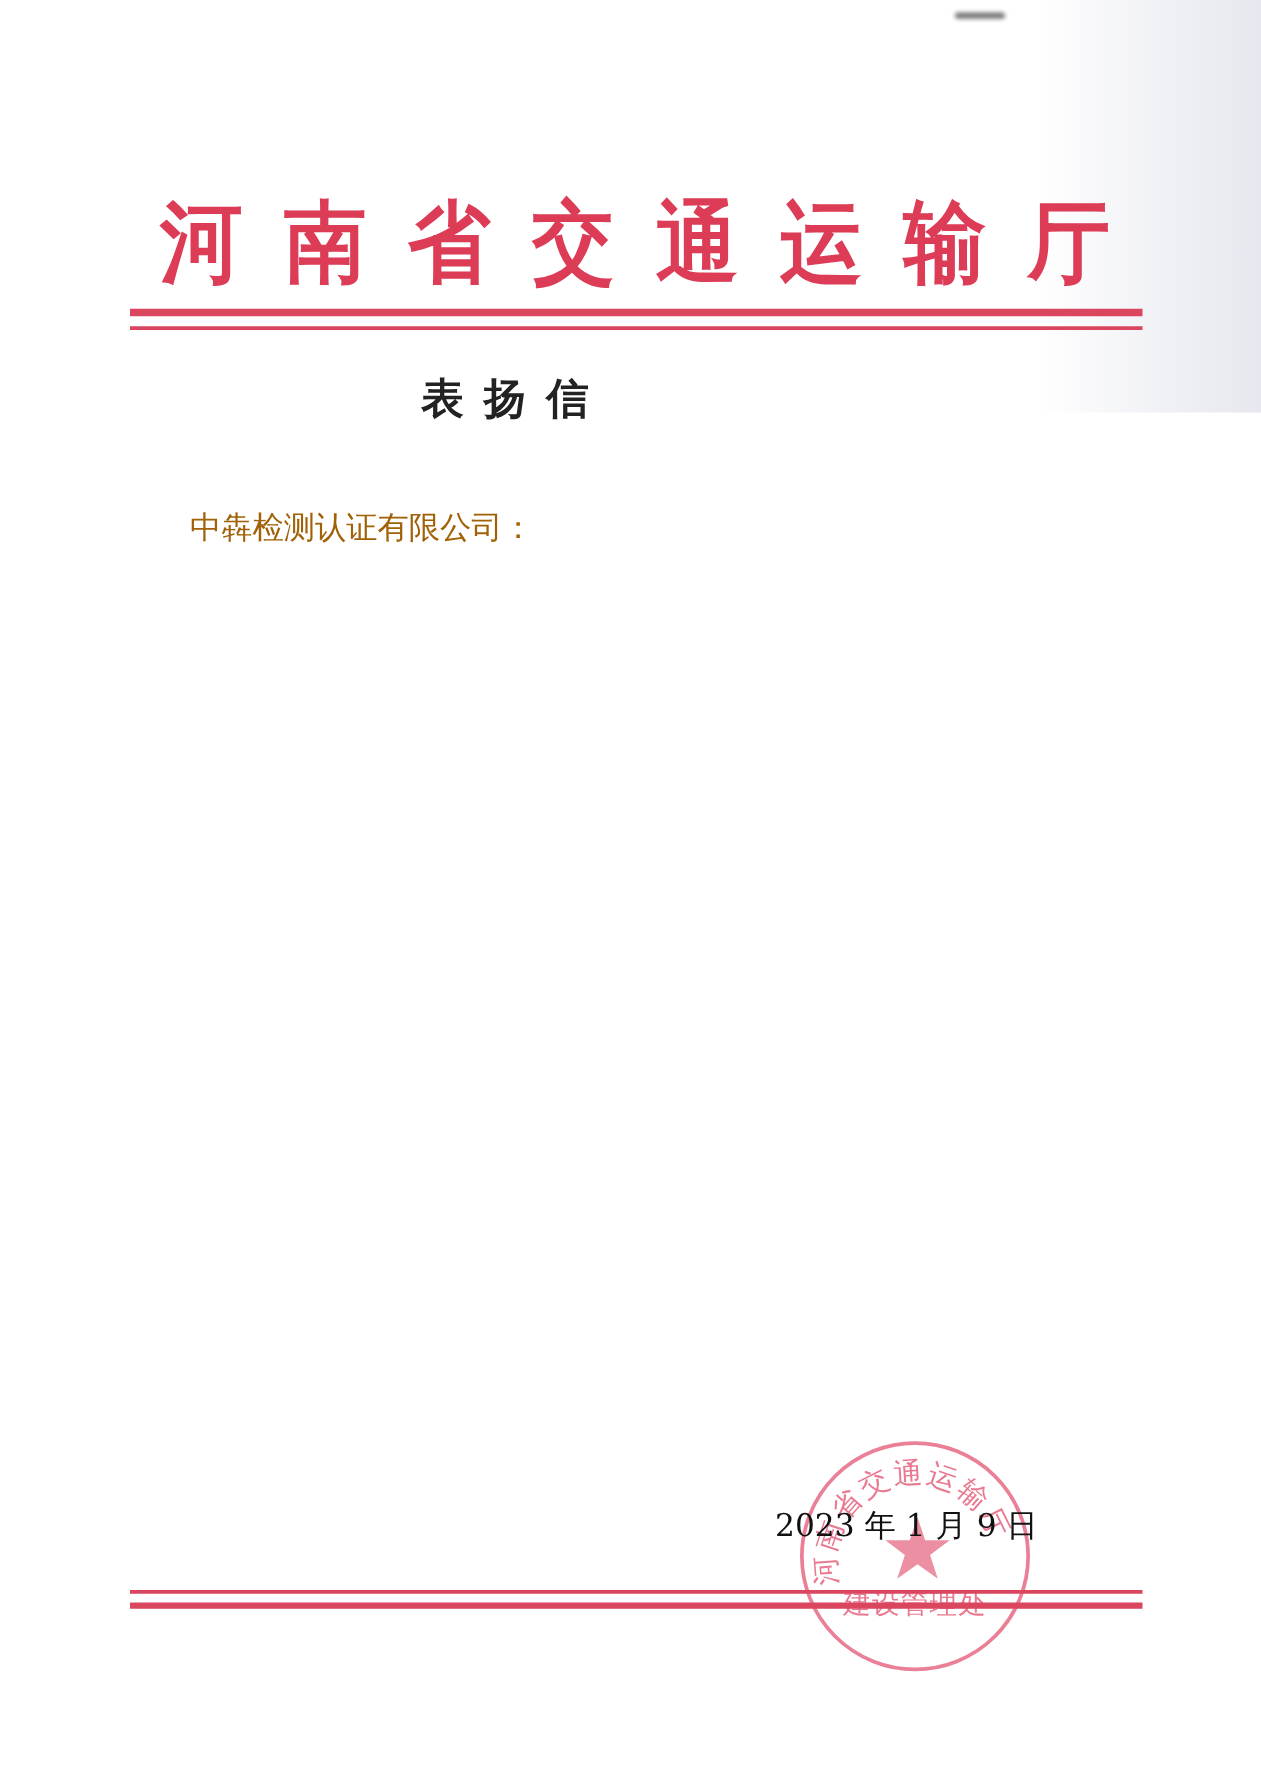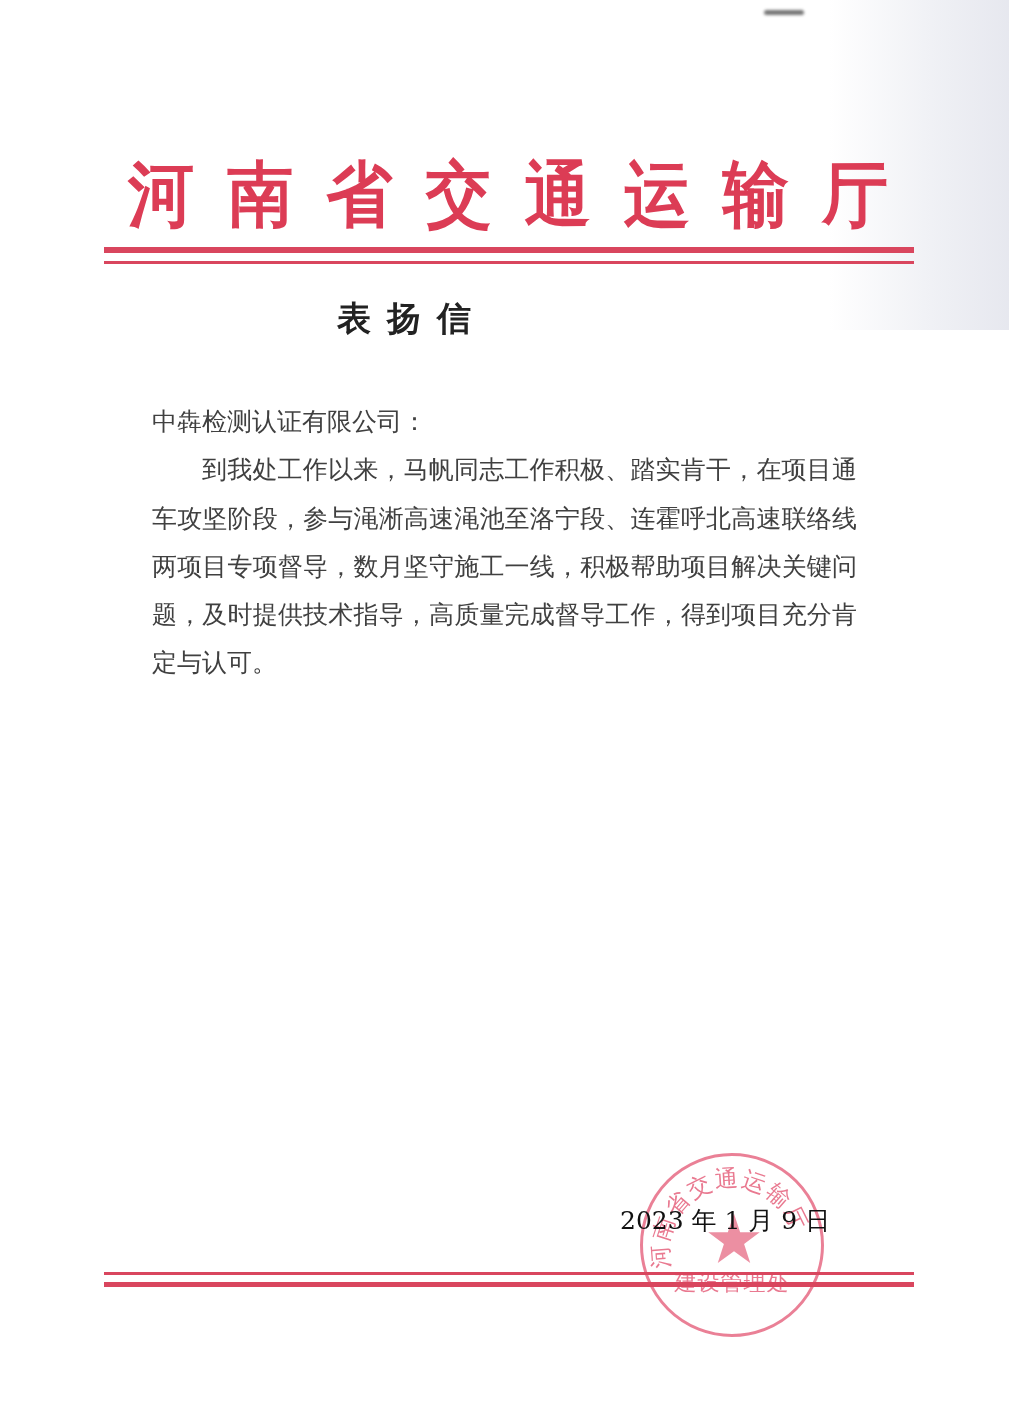--- a/index.html
+++ b/index.html
@@ -28,21 +28,21 @@
     .rule-top-thick { left: 104px; top: 247px; width: 810px; height: 6px; }
     .rule-top-thin  { left: 104px; top: 261px; width: 810px; height: 3px; }
     .rule-bot-thin  { left: 104px; top: 1272px; width: 810px; height: 3px; }
     .rule-bot-thick { left: 104px; top: 1282px; width: 810px; height: 5px; }
     .doc-title {
       position: absolute; left: 0; width: 824px; top: 296px; text-align: center;
       font-size: 34px; font-weight: bold; letter-spacing: 16px; color: #222;
     }
     .body-text {
       position: absolute; left: 152px; top: 398px; width: 705px;
-      font-size: 25px; line-height: 48.3px; color: #404040;
+      font-size: 25px; line-height: 48.3px; color: #a16207;
       text-align: justify; text-justify: inter-character;
     }
     .salutation { margin: 0; }
     .para { margin: 0; text-indent: 2em; }
     .date {
       position: absolute; left: 620px; top: 1204px;
       font-size: 25px; color: #111; white-space: pre;
     }
     .seal {
       position: absolute; left: 640px; top: 1153px; width: 184px; height: 184px;
@@ -78,21 +78,20 @@
   <span>厅</span>
 </div>
 
 <div class="rule rule-top-thick"></div>
 <div class="rule rule-top-thin"></div>
 
 <div class="doc-title">表扬信</div>
 
 <div class="body-text">
   <p class="salutation">中犇检测认证有限公司：</p>
-  <p class="para">到我处工作以来，马帆同志工作积极、踏实肯干，在项目通车攻坚阶段，参与渑淅高速渑池至洛宁段、连霍呼北高速联络线两项目专项督导，数月坚守施工一线，积极帮助项目解决关键问题，及时提供技术指导，高质量完成督导工作，得到项目充分肯定与认可。</p>
 </div>
 
 <div class="seal">
   <svg class="seal-arc" viewBox="0 0 184 184">
     <defs>
       <path id="sealPath" d="M 30 120 A 66 66 0 1 1 154 120" fill="none"></path>
     </defs>
     <text font-size="24" fill="rgba(226,80,110,0.9)" font-family="DejaVu Sans, sans-serif" letter-spacing="2">
       <textPath href="#sealPath" startOffset="2%">河南省交通运输厅</textPath>
     </text>

